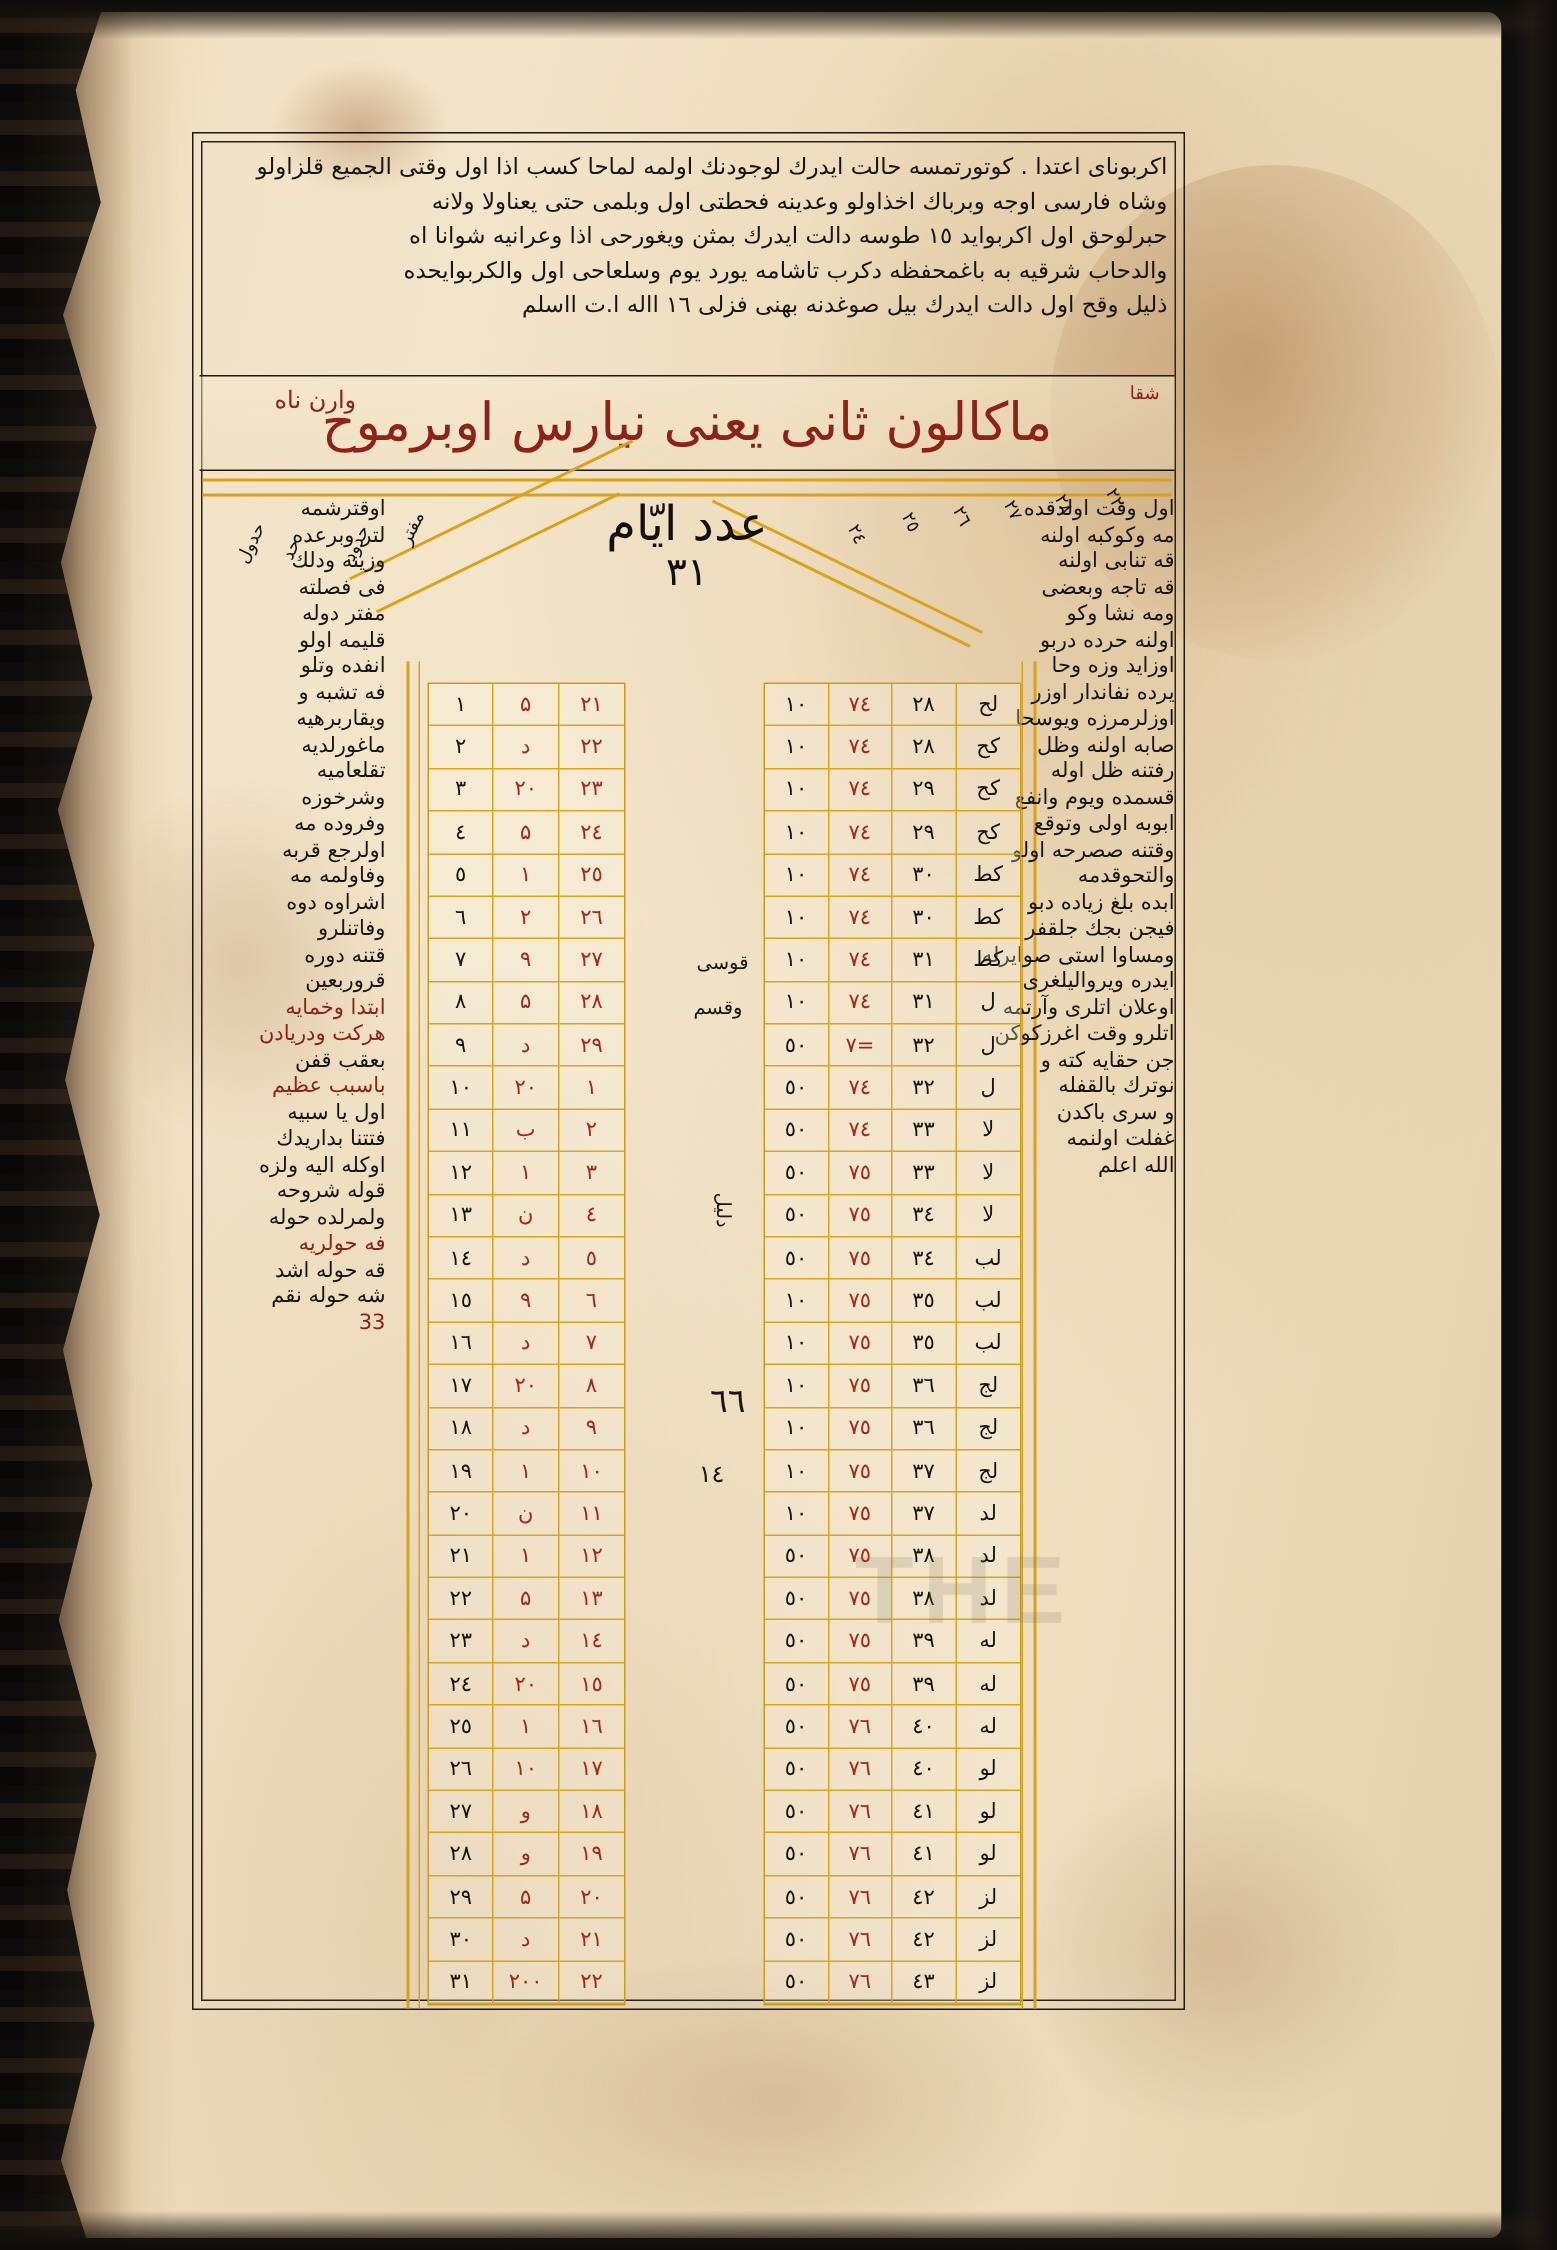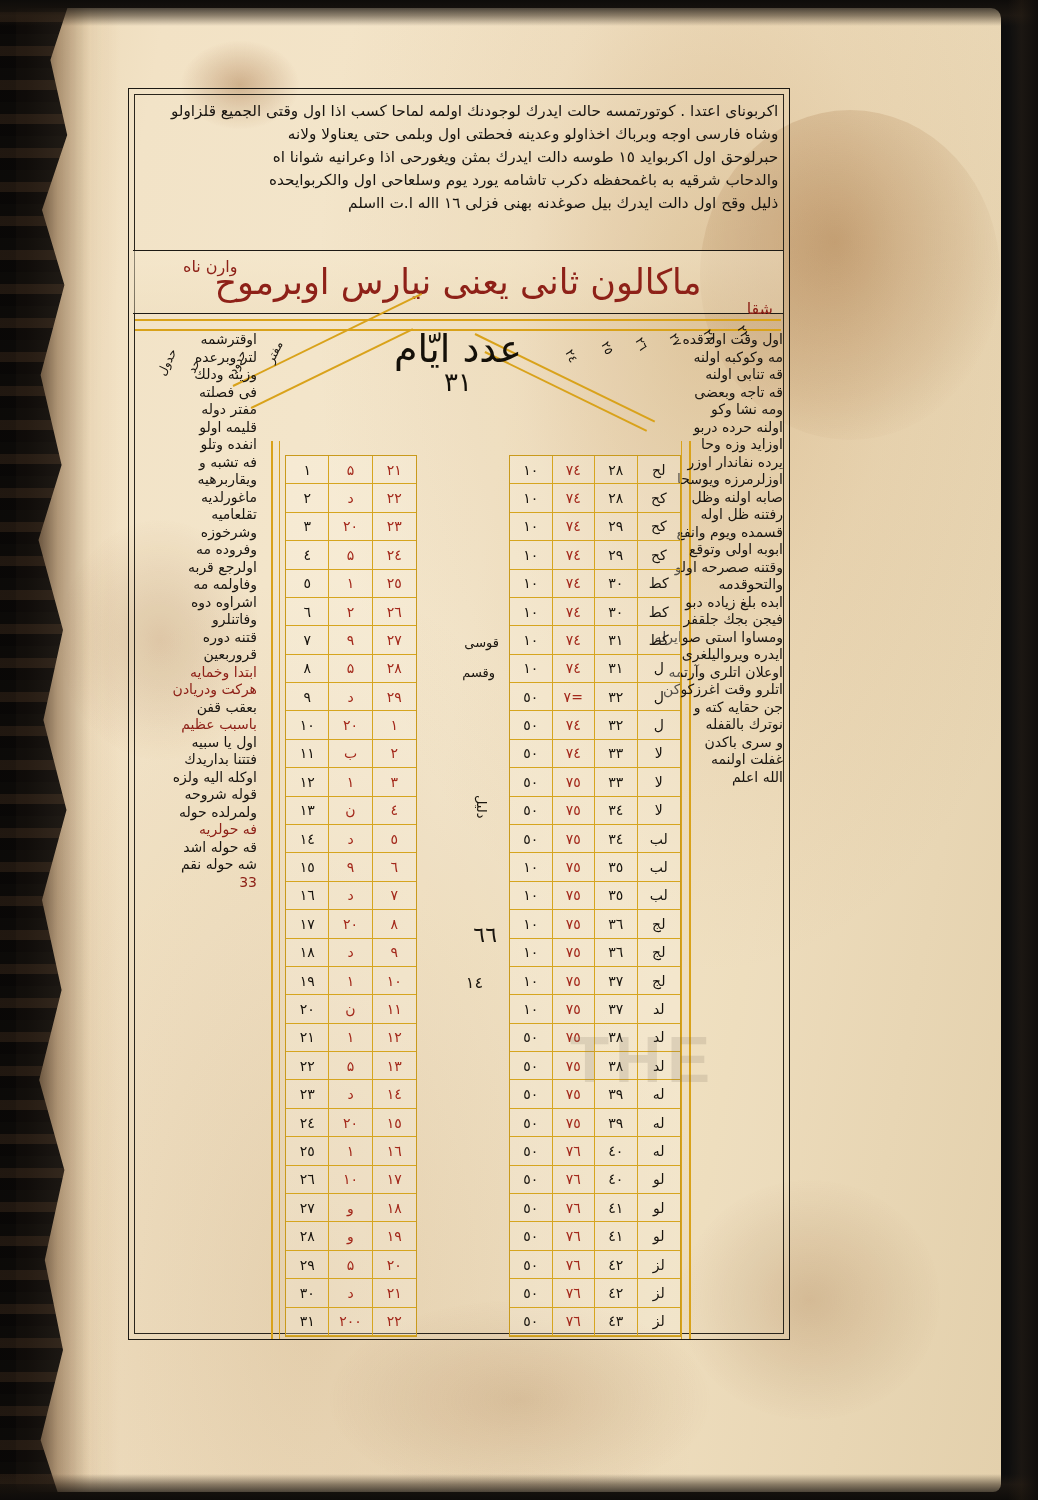--- a/index.html
+++ b/index.html
@@ -74,34 +74,34 @@
   .banner{
     position:absolute;left:133px;top:250px;width:650px;height:62px;
     border-top:1.6px solid #1d1a14;border-bottom:1.6px solid #1d1a14;
     background:linear-gradient(180deg,rgba(246,233,206,.5),rgba(238,222,190,.4));
     direction:rtl;display:flex;align-items:center;justify-content:center;
   }
   .banner-text{
     color:#8e2118;font-size:35px;line-height:40px;white-space:nowrap;
     font-family:"DejaVu Sans", sans-serif;
   }
-  .banner-sub{position:absolute;right:10px;top:4px;color:#8e2118;font-size:16px;margin-top:44px;}
+  .banner-sub{position:absolute;right:10px;top:4px;color:#8e2118;font-size:12px;}
   .banner-sub2{position:absolute;left:12px;top:6px;color:#8e2118;font-size:16px;margin-left:38px;}
 
   
   .tbl-area{position:absolute;left:133px;top:315px;width:650px;height:1020px;}
 
   
   .splay{position:absolute;left:0;top:0;width:650px;height:128px;}
   .splay .bar{position:absolute;background:#d9a21a;}
   .hdr-center{
     position:absolute;left:215px;top:16px;width:220px;height:96px;
     direction:rtl;text-align:center;color:#141009;
   }
-  .hdr-center .t1{font-size:38px;line-height:36px;}
+  .hdr-center .t1{font-size:32px;line-height:36px;}
   .hdr-center .t2{font-size:26px;line-height:30px;}
 
   .slantcell{
     position:absolute;direction:rtl;color:#16120c;font-size:12px;
     line-height:14px;text-align:center;white-space:nowrap;
   }
 
   
   .margin-col{
     position:absolute;top:16px;width:118px;height:1000px;

